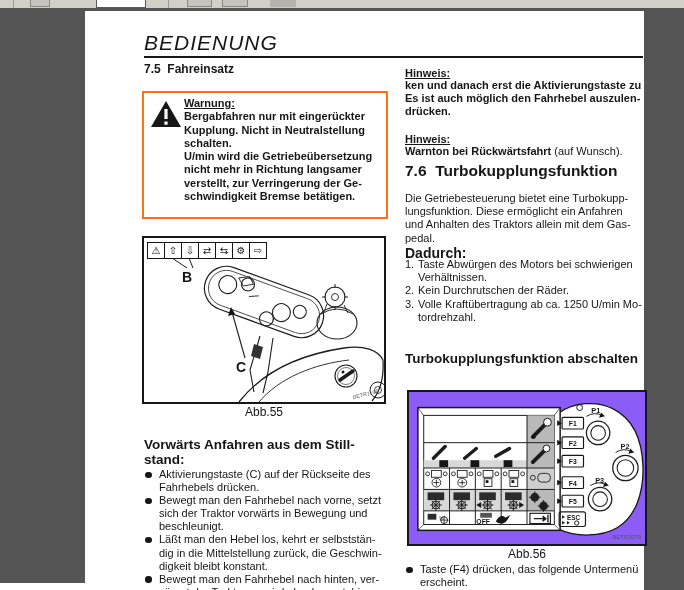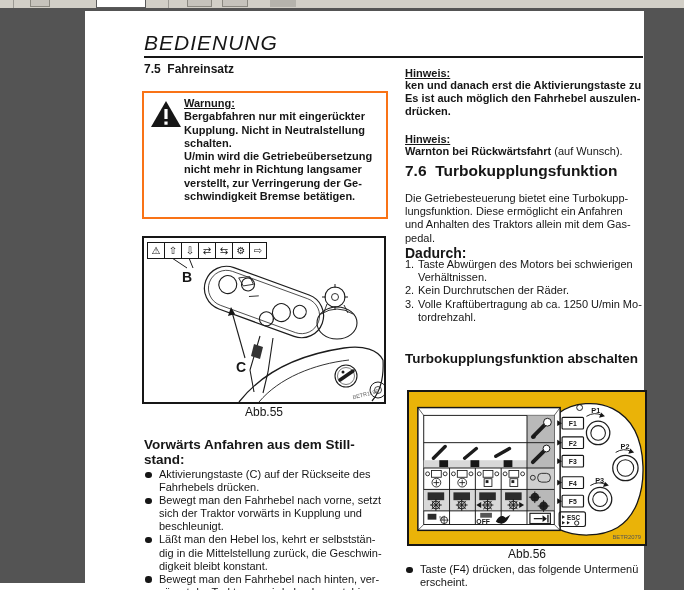--- a/index.html
+++ b/index.html
@@ -43,21 +43,21 @@
   .note-lines{font-size:11px;font-weight:bold;line-height:13.2px;}
   #note1{top:56px;}
   #note2{top:122px;}
   #sec76{left:320px;top:151px;font-size:15.5px;}
   #intro{top:181px;font-size:11px;line-height:13.2px;}
   #dadurch{left:320px;top:234px;font-size:14px;font-weight:bold;}
   #numlist{top:247px;font-size:11px;line-height:13.2px;}
   .numitem{display:flex;}
   .num{width:13px;flex:none;}
   #absch{left:320px;top:340px;font-size:13.5px;font-weight:bold;}
-  #fig56{left:322px;top:379px;width:236px;height:152px;border:2px solid #161616;background:#eab308;}
+  #fig56{left:322px;top:379px;width:236px;height:152px;border:2px solid #161616;background:#8b5cf6;}
   #cap56{left:322px;top:536px;width:240px;text-align:center;font-size:12px;}
   #rbullet{left:320px;top:552px;width:242px;}
 
   svg text{font-family:"Liberation Sans",sans-serif;}
   .figline{stroke:#1c1c1c;fill:none;}
 </style>
 </head>
 <body>
 
 <div id="screen">
@@ -164,21 +164,21 @@
         <div>stand:</div>
       </div>
 
     <div id="lbullets" class="abs bullets">
       <div class="bullet">
           <div>Aktivierungstaste (C) auf der Rückseite des</div>
           <div>Fahrhebels drücken.</div>
         </div>
       <div class="bullet">
           <div>Bewegt man den Fahrhebel nach vorne, setzt</div>
-          <div>sich der Traktor vorwärts in Kupplung und</div>
+          <div>sich der Traktor vorwärts in Bewegung und</div>
           <div>beschleunigt.</div>
         </div>
       <div class="bullet">
           <div>Läßt man den Hebel los, kehrt er selbststän-</div>
           <div>dig in die Mittelstellung zurück, die Geschwin-</div>
           <div>digkeit bleibt konstant.</div>
         </div>
       <div class="bullet">
           <div>Bewegt man den Fahrhebel nach hinten, ver-</div>
           <div>zögert der Traktor, er wird abgebremst, bis er</div>

